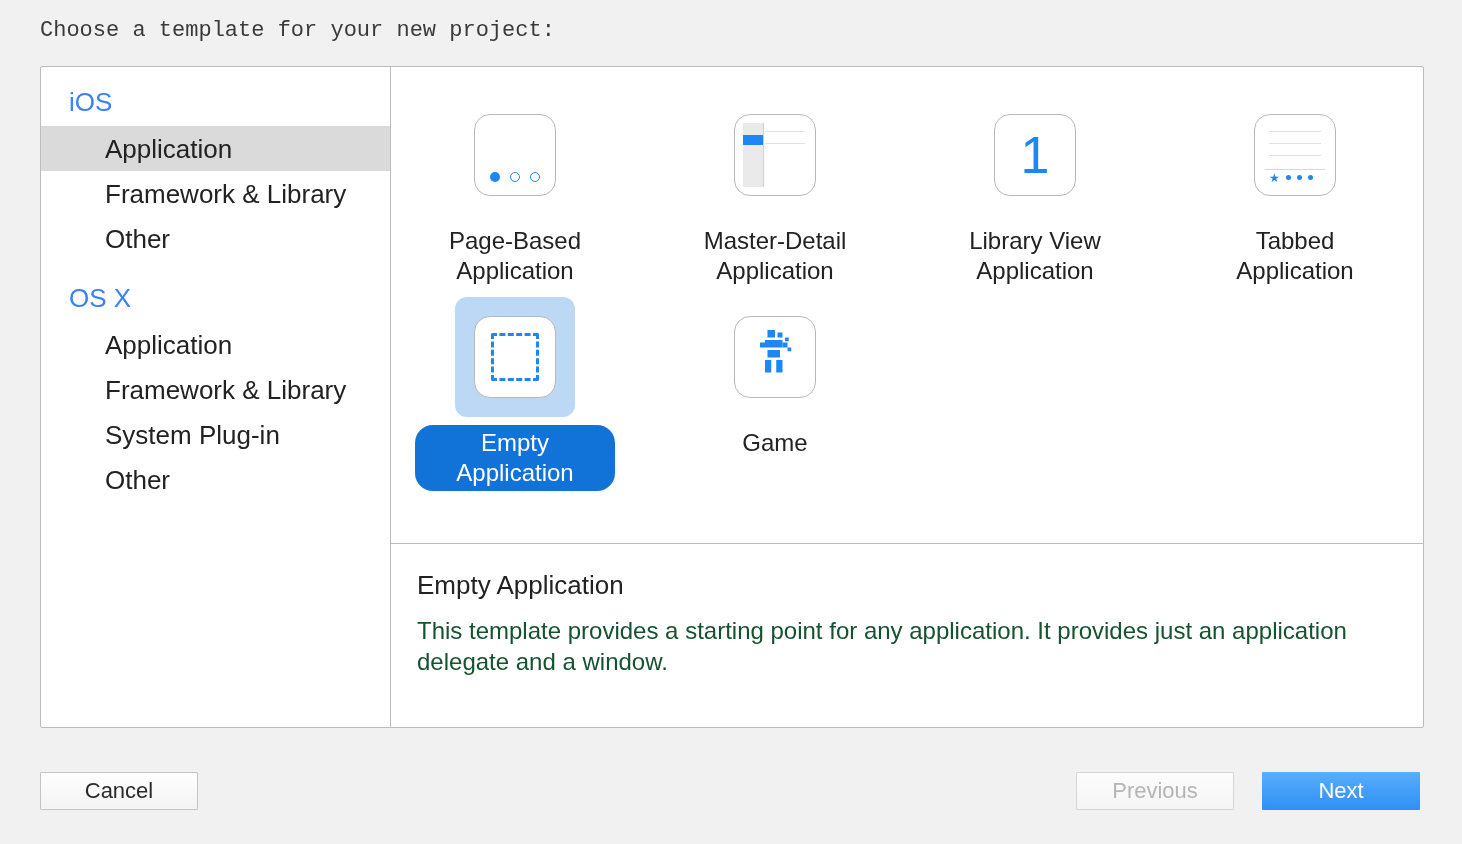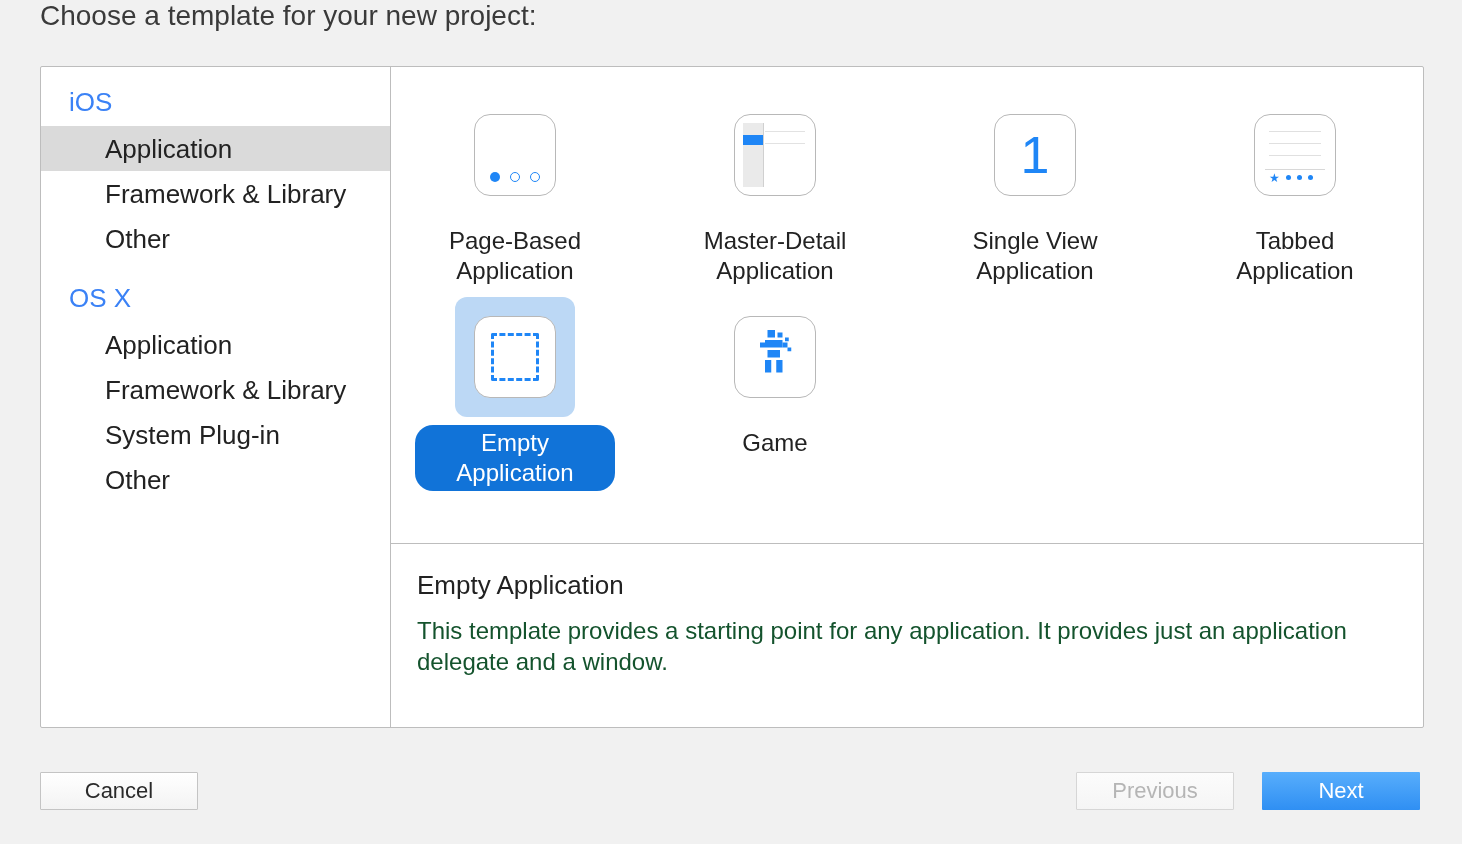--- a/index.html
+++ b/index.html
@@ -9,23 +9,24 @@
     background: #f1f1f1;
     color: #3a3a3a;
   }
   .sheet {
     position: relative;
     width: 1462px; height: 844px;
     background: #f1f1f1;
   }
   .prompt {
     position: absolute;
-    left: 40px; top: 0;
-    font-size: 28px;
+    left: 40px; top: 18px;
+    font-size: 22px;
     color: #3a3a3a;
+    font-family: Liberation Mono, monospace;
   }
   .panel {
     position: absolute;
     left: 40px; top: 66px;
     width: 1384px; height: 662px;
     background: #ffffff;
     border: 1.5px solid #bdbdbd;
     border-radius: 2px;
     display: flex;
     overflow: hidden;
@@ -227,21 +228,21 @@
           </div>
           <div class="label">Master-Detail Application</div>
         </div>
 
         <div class="template">
           <div class="icon-wrap">
             <div class="icon-box">
               <div class="ic-single-view">1</div>
             </div>
           </div>
-          <div class="label">Single View Application</div>
+          <div class="label">Library View Application</div>
         </div>
 
         <div class="template">
           <div class="icon-wrap">
             <div class="icon-box">
               <div class="ic-tabbed">
                 <span class="ln" style="top:6px"></span>
                 <span class="ln" style="top:18px"></span>
                 <span class="ln" style="top:30px"></span>
                 <div class="bar">

